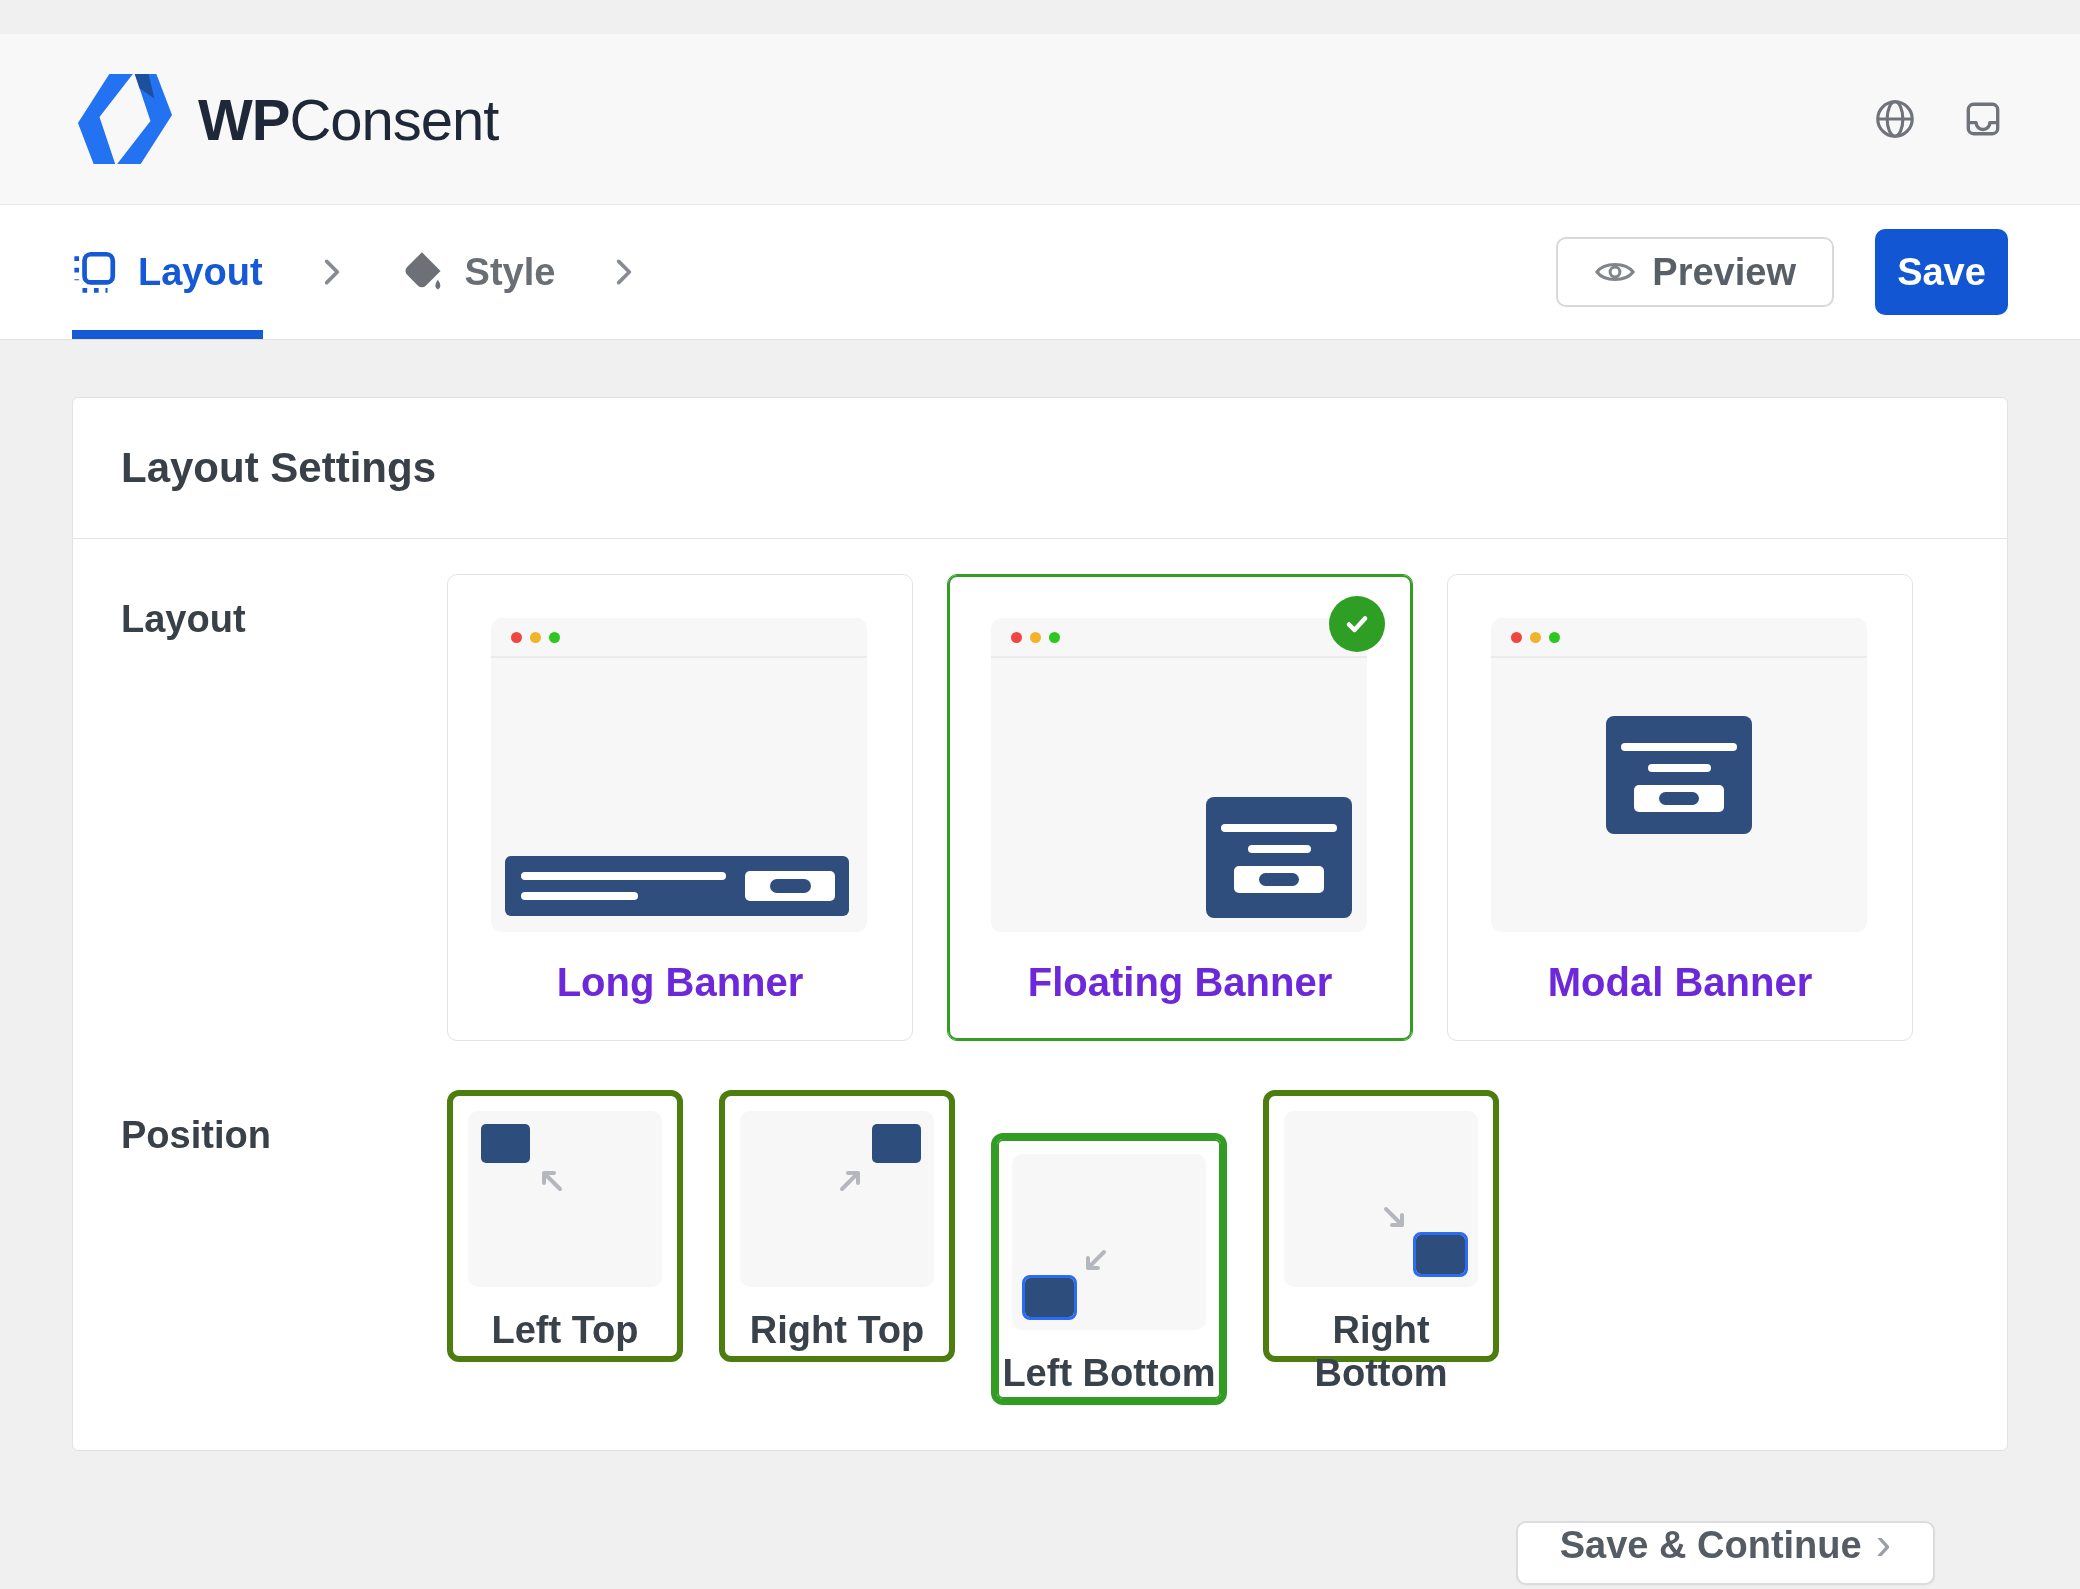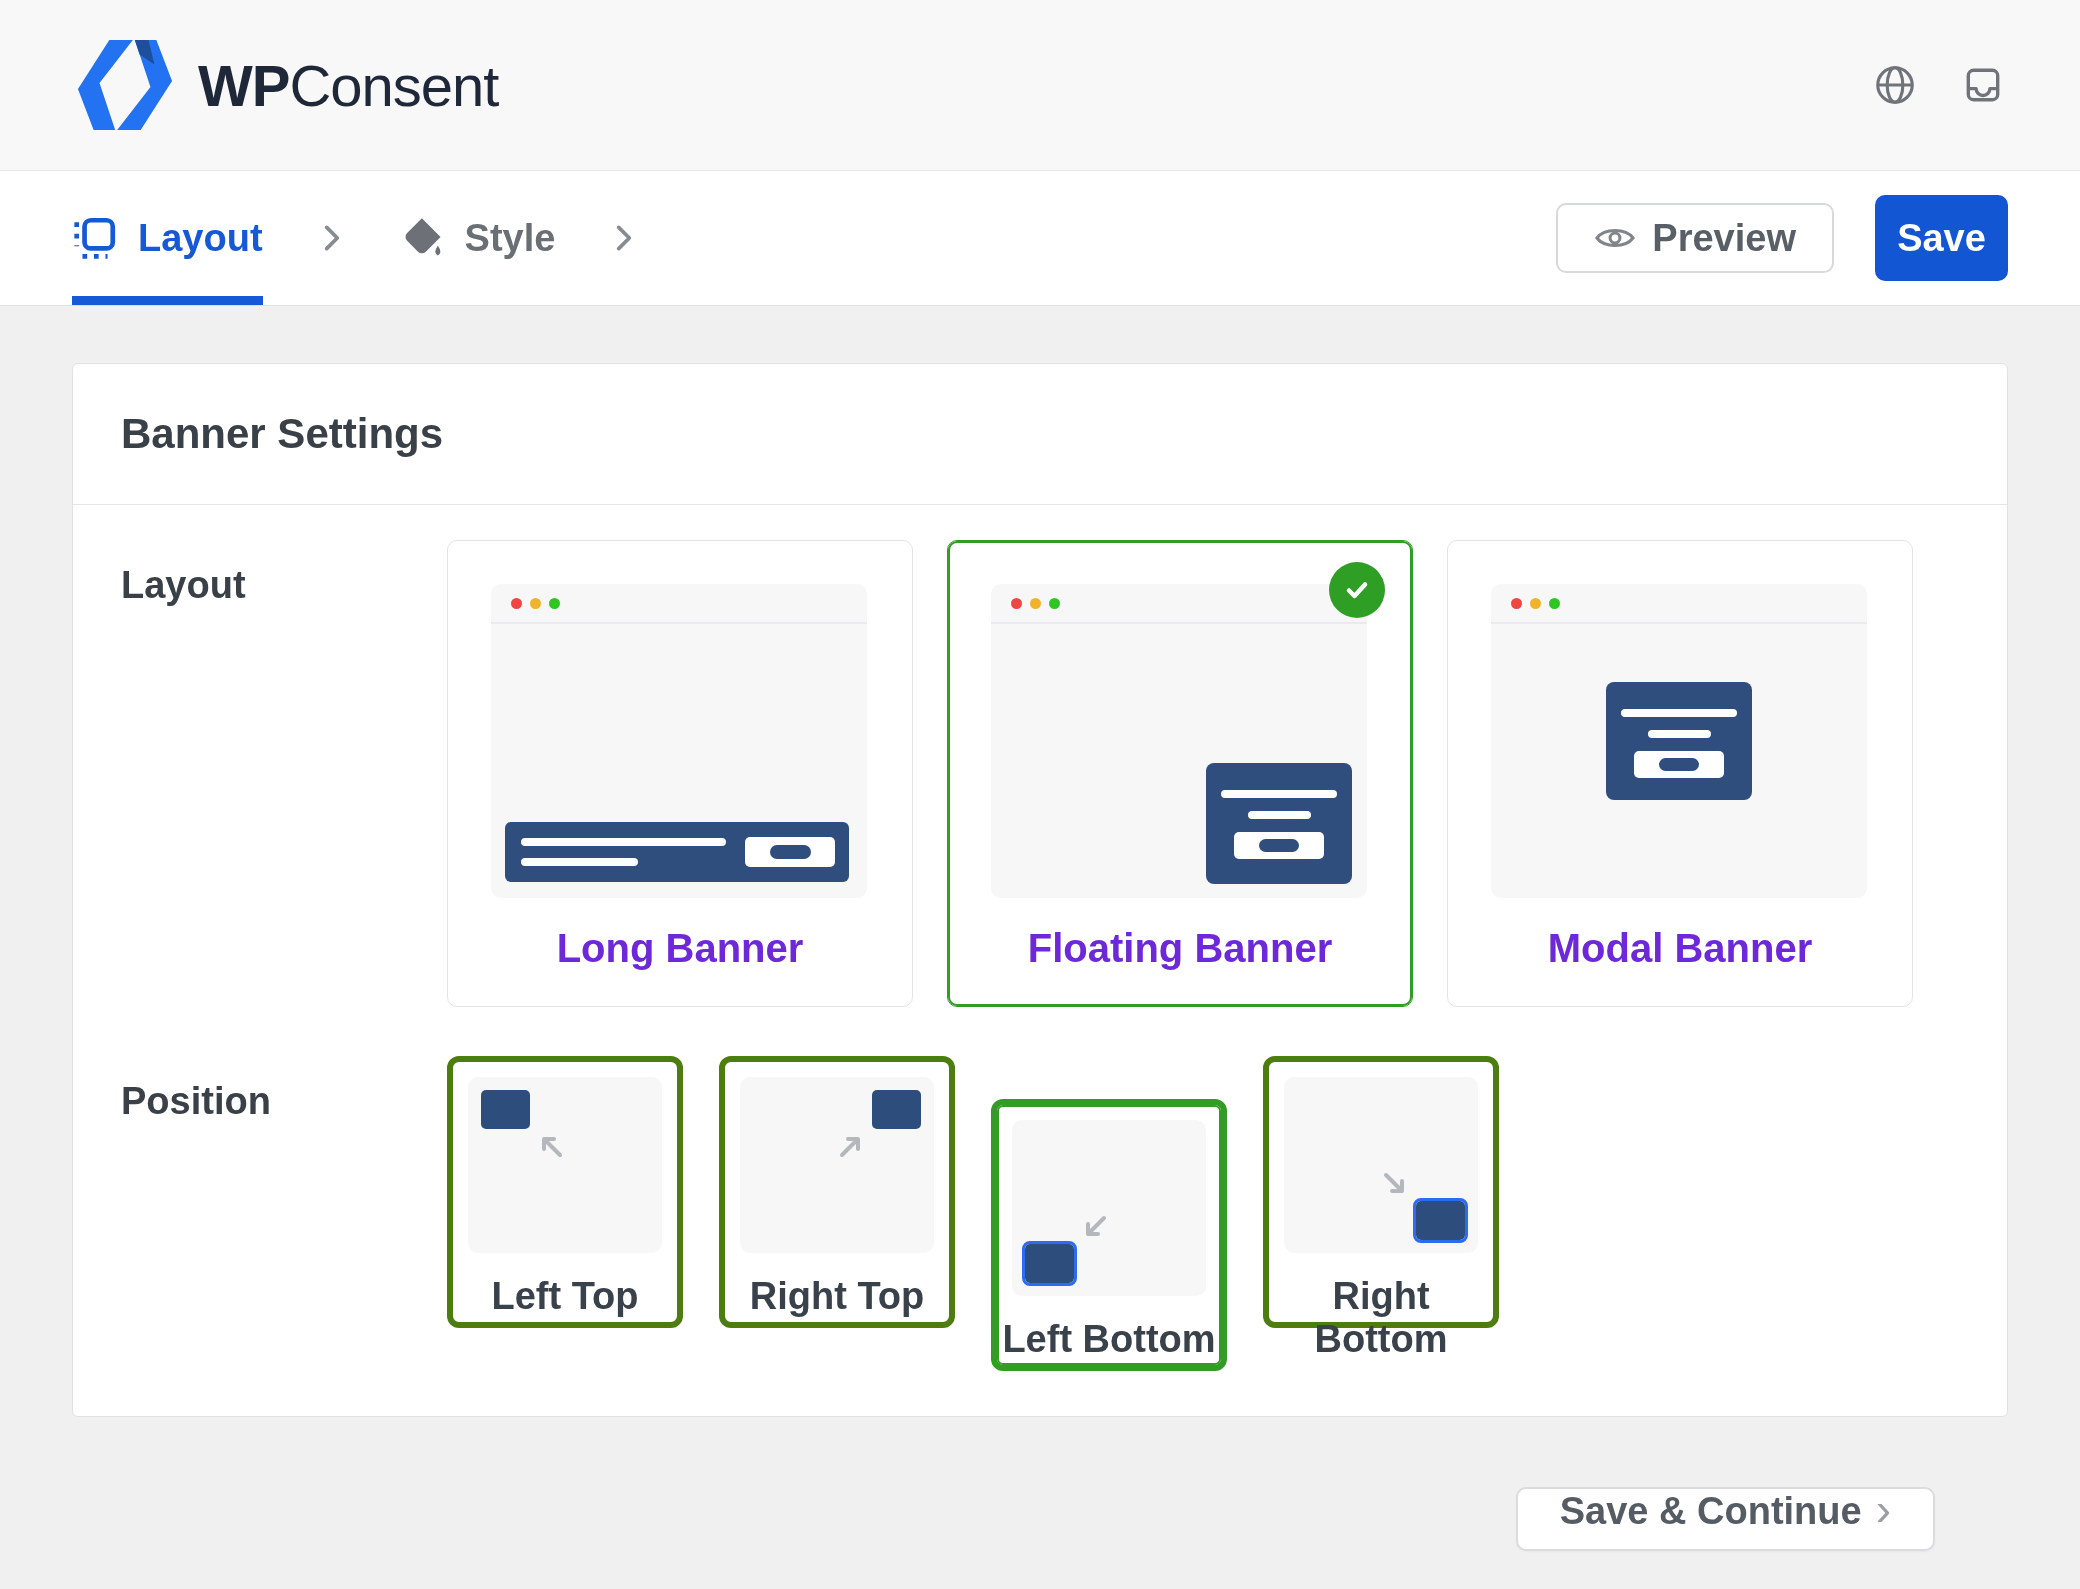--- a/index.html
+++ b/index.html
@@ -9,20 +9,21 @@
     background:#f0f0f1;
     font-family:"Liberation Sans", sans-serif;
     color:#3a4047;
     overflow:hidden;
   }
   
   .app-header {
     height:171px; background:#f8f8f8; border-bottom:1px solid #e6e6e8;
     display:flex; align-items:center; justify-content:space-between;
     padding:16px 76px;
+    margin-top:34px;
   }
   .brand { display:flex; align-items:center; gap:24px; }
   .brand svg { width:98px; height:96px; display:block; }
   .brand-text { font-size:58px; color:#1e2838; letter-spacing:-1px; }
   .brand-text .wp { font-weight:800; }
   .header-icons { display:flex; align-items:center; gap:44px; }
   .header-icons .hicon { display:inline-flex; cursor:pointer; }
   
   .nav-bar {
     height:135px; background:#ffffff; border-bottom:1px solid #e0e0e3;
@@ -234,21 +235,21 @@
     </button>
     <button class="btn-save">
       <span>Save</span>
     </button>
   </div>
 </nav>
 
 <main class="main">
   <section class="card">
     <div class="card-header">
-      <div class="card-title">Banner Settings</div>
+      <div class="card-title">Layout Settings</div>
     </div>
     <div class="card-body">
 
       <div class="setting-row">
         <div class="row-label">Layout</div>
         <div class="opt-grid">
 
           <div class="opt-card">
             <div class="browser">
               <div class="b-head">

